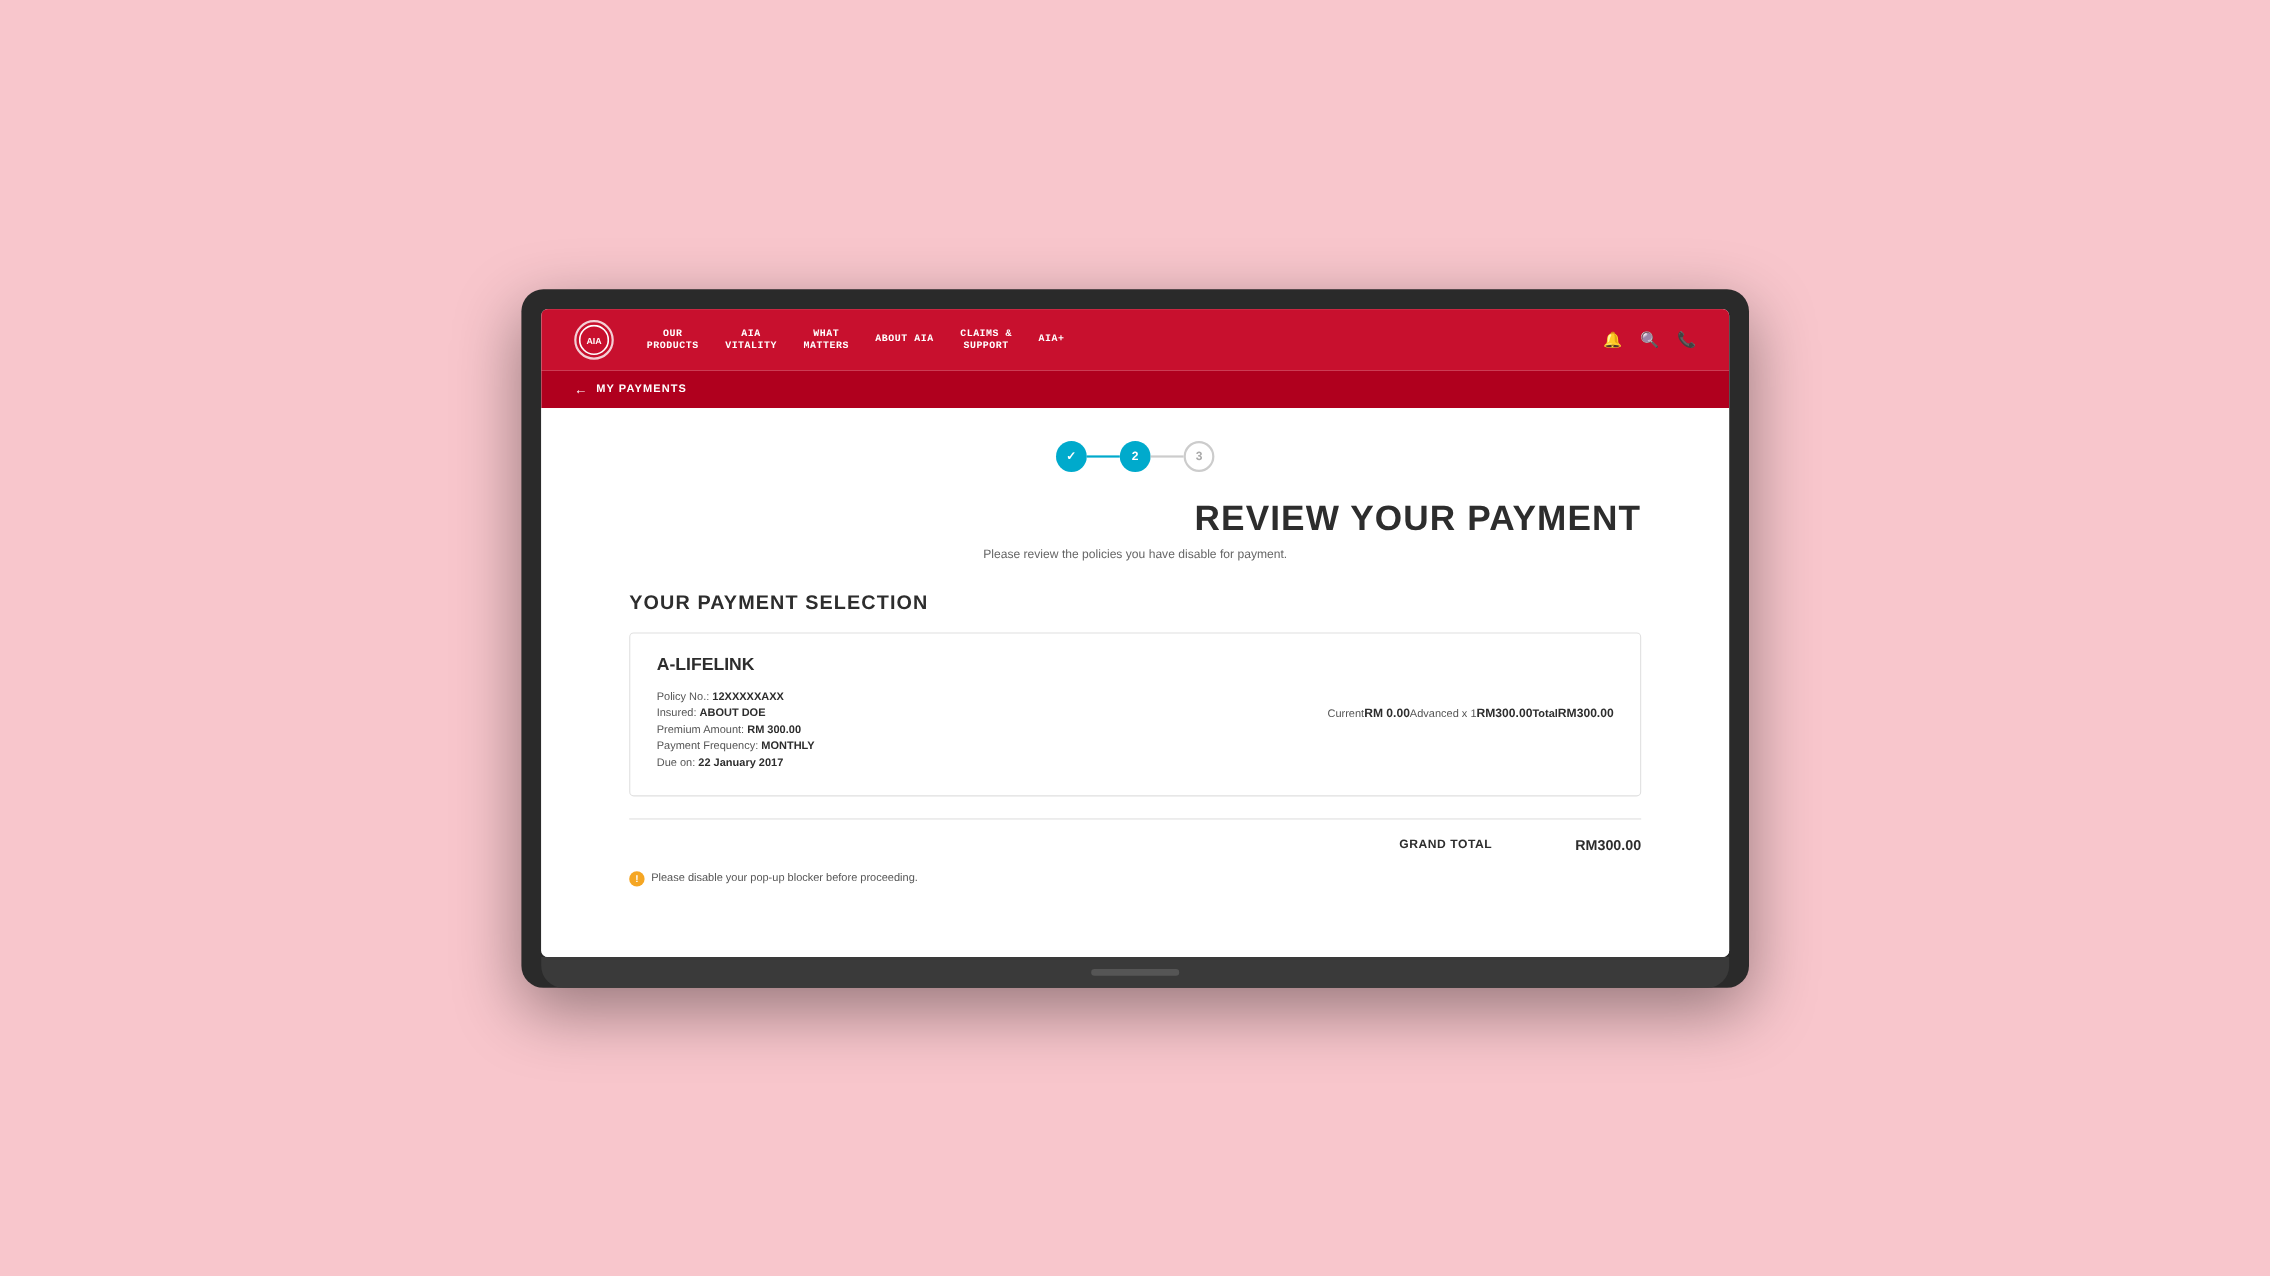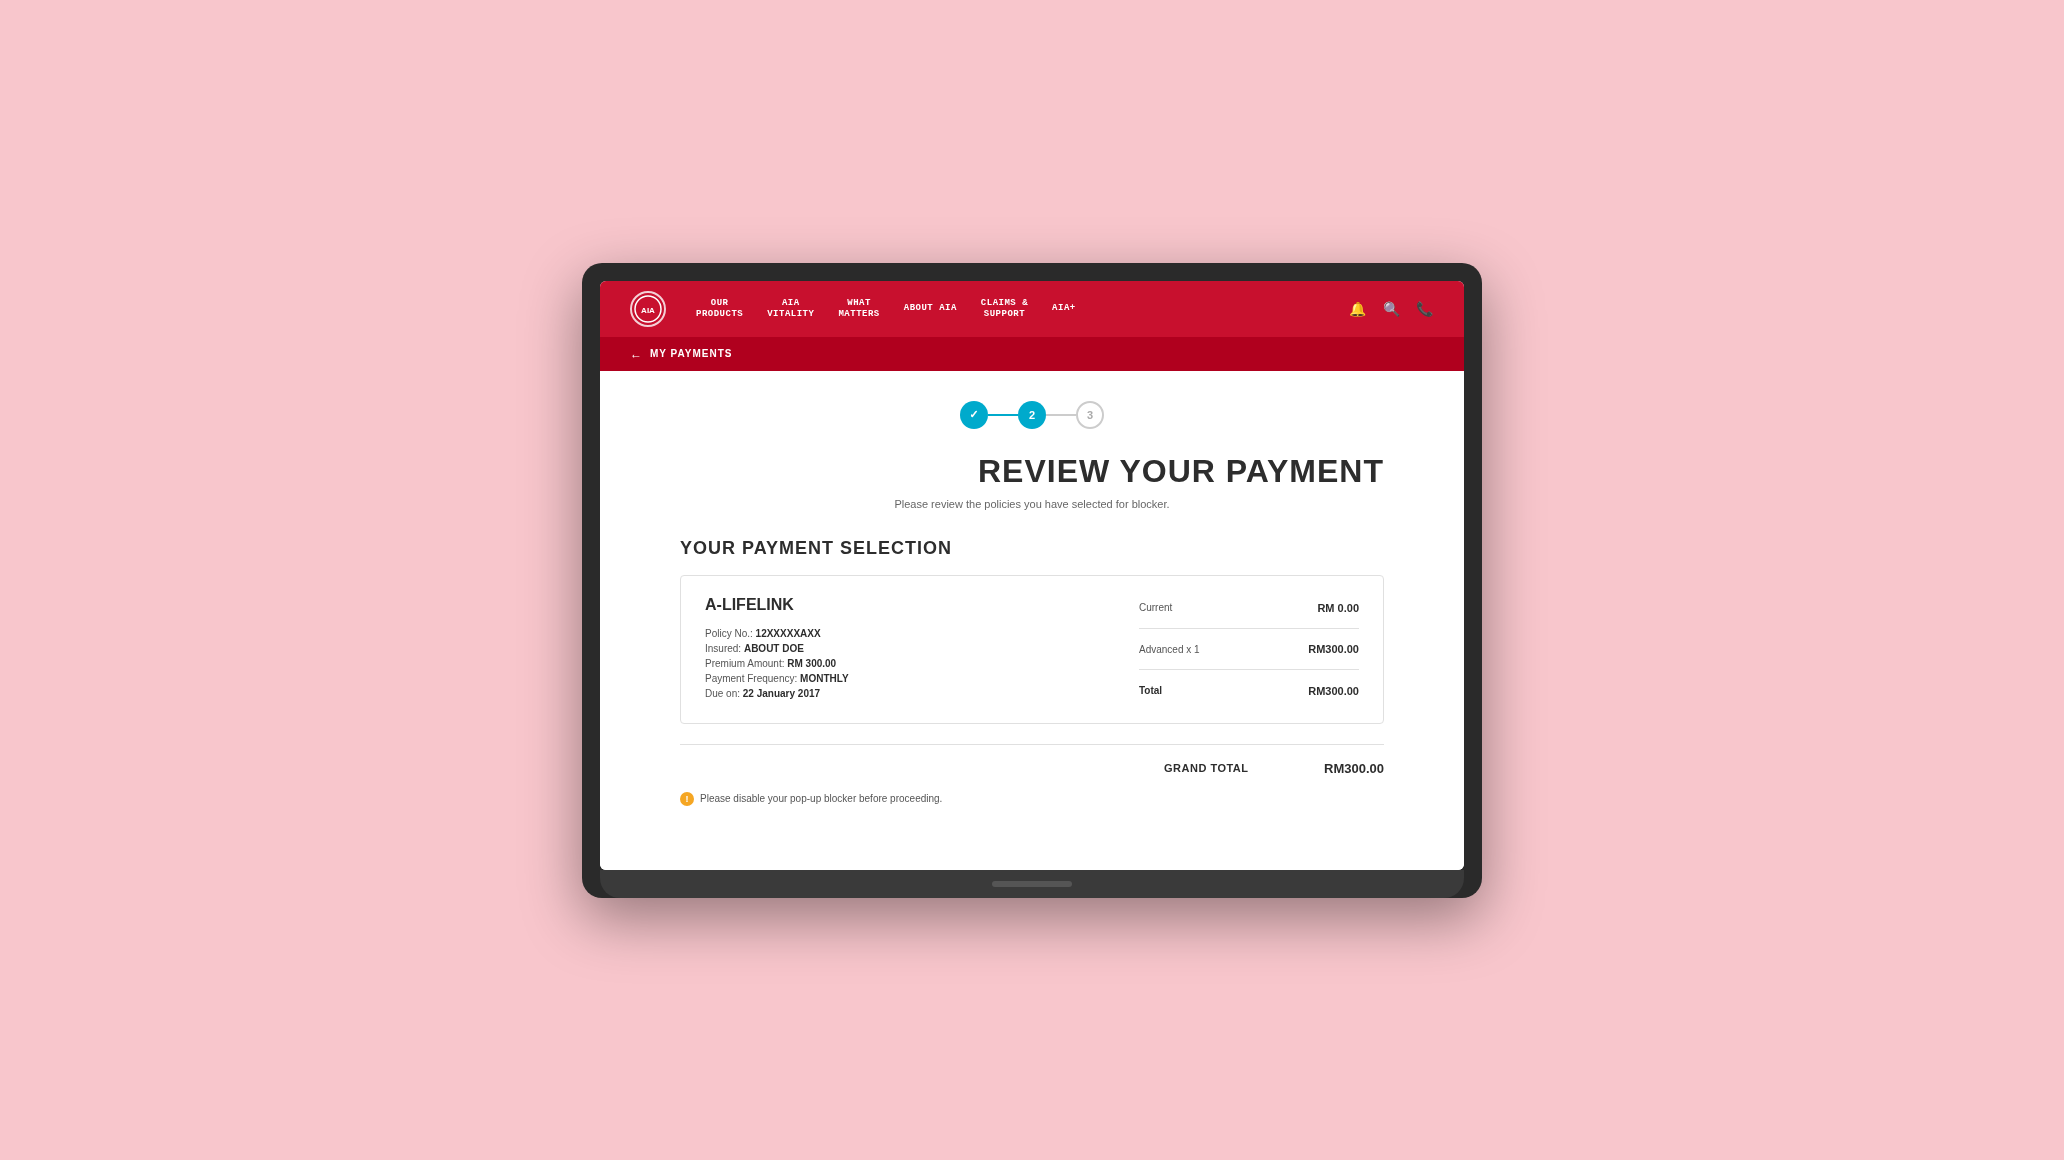--- a/index.html
+++ b/index.html
@@ -6,21 +6,21 @@
     body {
       background: #f8c6cc;
       min-height: 100vh;
       display: flex;
       align-items: center;
       justify-content: center;
       font-family: Arial, Helvetica, sans-serif;
     }
 
     .laptop-outer {
-      width: 900px;
+      width: 1116px;
       background: #2a2a2a;
       border-radius: 20px;
       padding: 18px 18px 0 18px;
       box-shadow: 0 20px 60px rgba(0,0,0,0.4);
     }
 
     .laptop-screen {
       background: #fff;
       border-radius: 6px;
       overflow: hidden;
@@ -232,21 +232,21 @@
 
     .policy-detail strong {
       font-weight: bold;
       color: #2d2d2d;
       text-align: right;
     }
 
     .policy-right {
       min-width: 220px;
       display: flex;
-      flex-direction: column;
+      flex-direction: row;
       justify-content: space-between;
       margin-left: 16px;
     }
 
     .amount-row {
       display: flex;
       justify-content: space-between;
       align-items: center;
       padding: 6px 0;
     }
@@ -421,21 +421,21 @@
         <div class="step step-active">
           <span>2</span>
         </div>
         <div class="step-line-inactive"></div>
         <div class="step step-inactive">
           <span>3</span>
         </div>
       </div>
 
       <h1 class="page-title">REVIEW YOUR PAYMENT</h1>
-      <p class="page-subtitle">Please review the policies you have selected for blocker.</p>
+      <p class="page-subtitle">Please review the policies you have disable for payment.</p>
 
       <p class="section-title">YOUR PAYMENT SELECTION</p>
 
       <div class="payment-card">
         <div class="policy-left">
           <div class="policy-name">A-LIFELINK</div>
           <div class="policy-detail">
             <span>Policy No.:</span>
             <strong>12XXXXXAXX</strong>
           </div>

